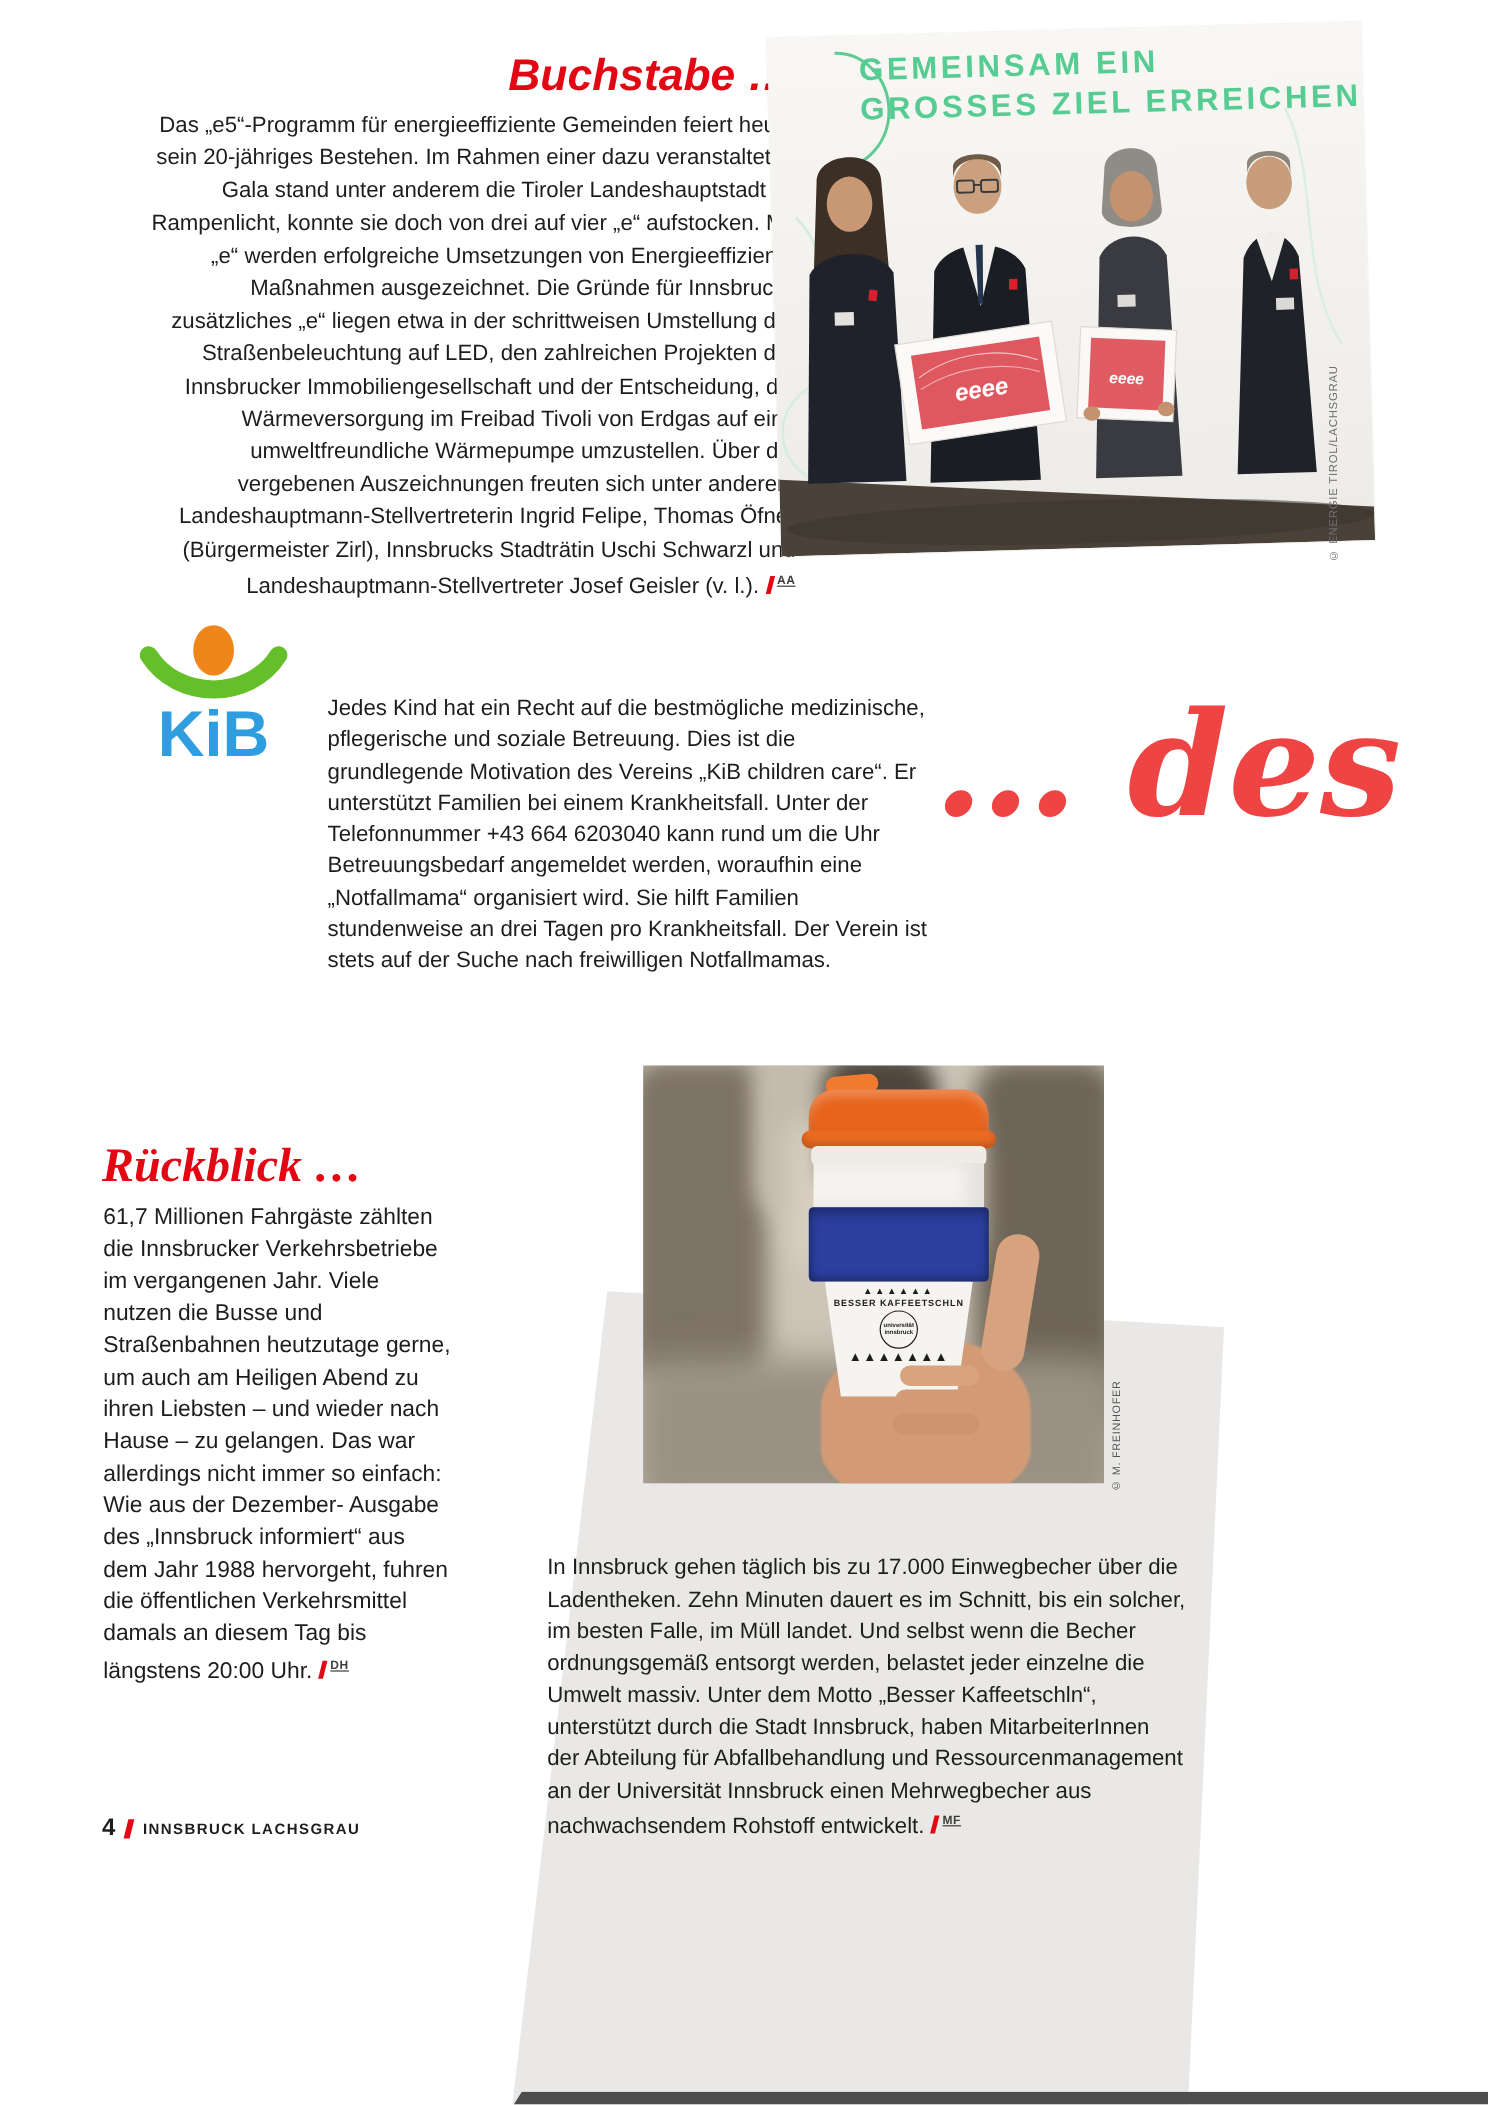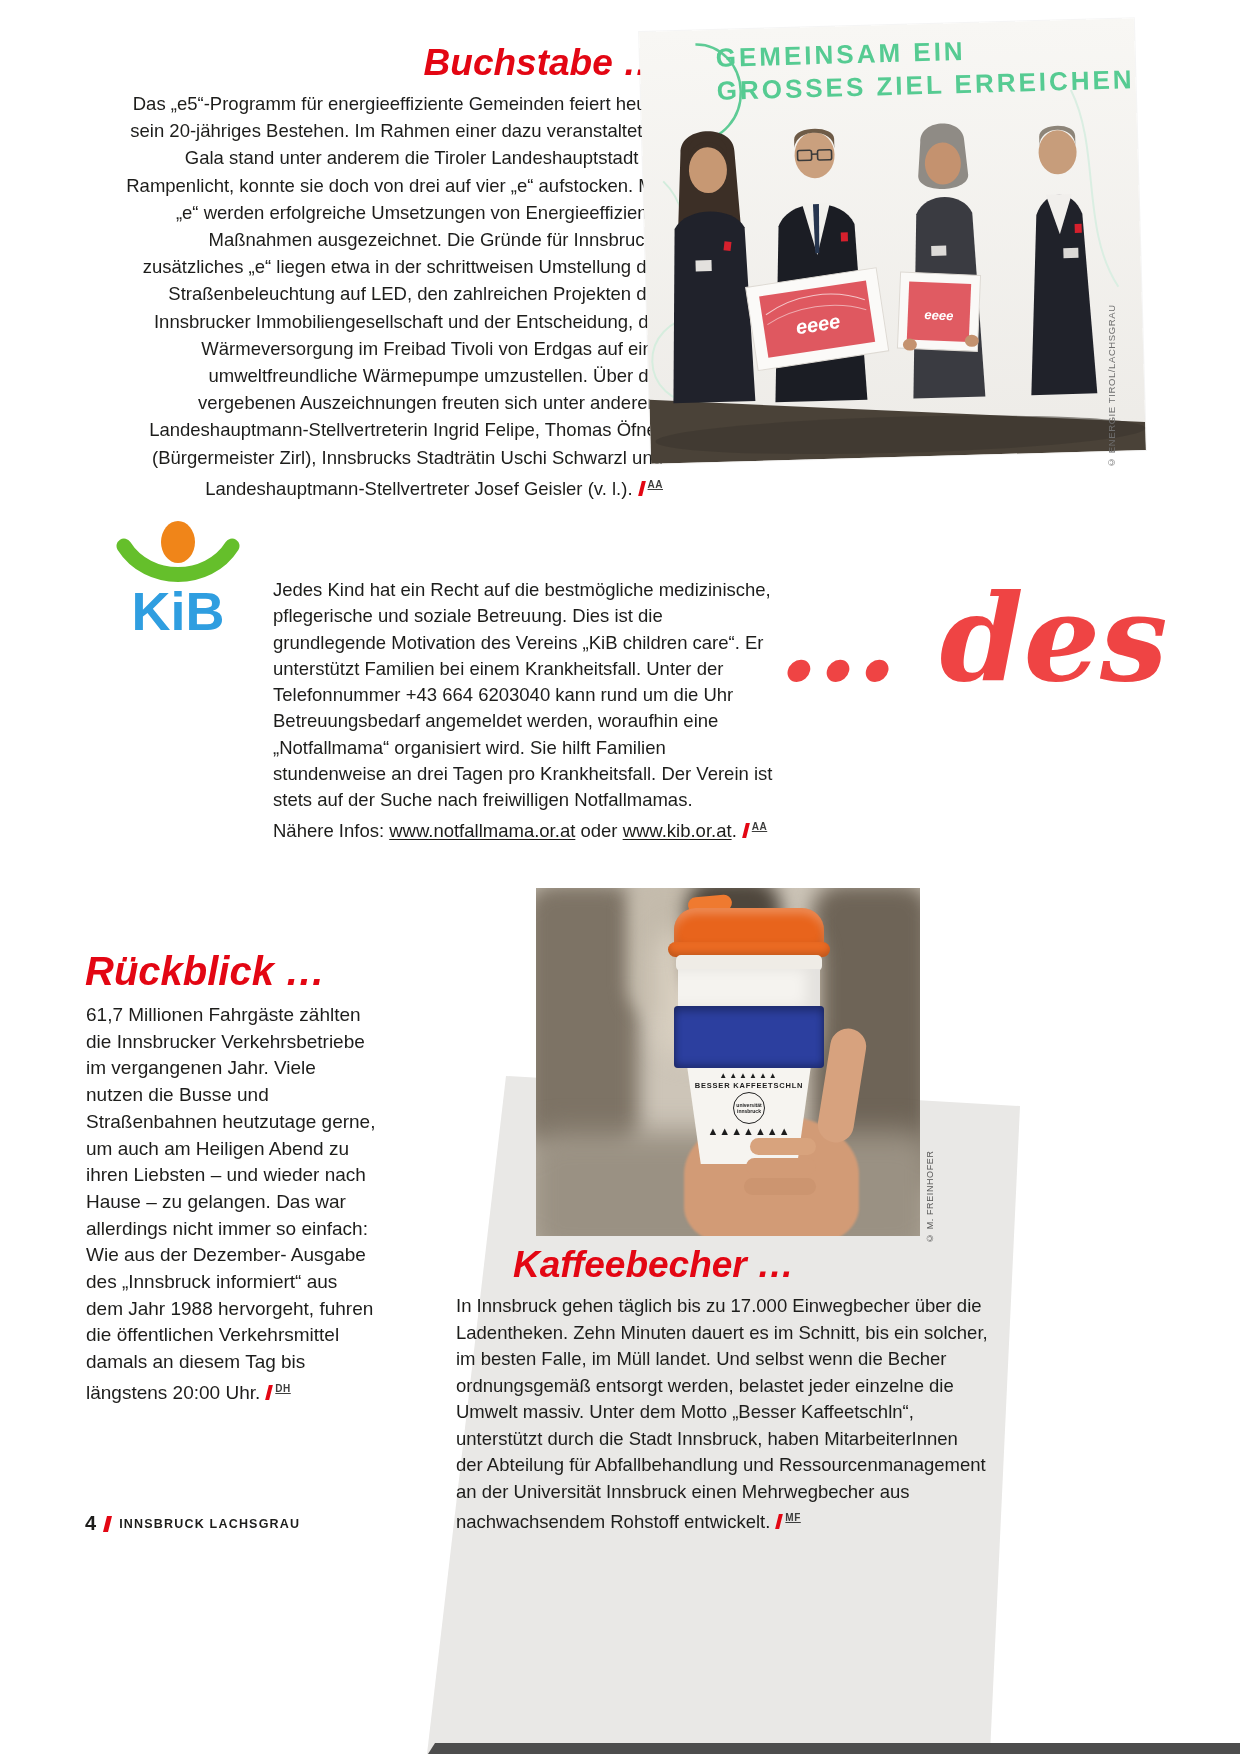--- a/index.html
+++ b/index.html
@@ -163,28 +163,25 @@
 
   <svg class="kib-logo" viewBox="0 0 128 120">
     <path d="M10,26 C34,64 94,64 118,26" fill="none" stroke="#65bf2b" stroke-width="15" stroke-linecap="round"></path>
     <ellipse cx="64" cy="22" rx="17" ry="21" fill="#f08519"></ellipse>
     <text x="64" y="110" text-anchor="middle" font-family="Liberation Sans, sans-serif" font-size="54" font-weight="900" fill="#2f9ee0">KiB</text>
   </svg>
 
 
   <div class="body-text" style="left:255px;top:577px;width:502px;line-height:26.3px;margin-left:18px;">
     <span>Jedes Kind hat ein Recht auf die bestmögliche medizinische, pflegerische und soziale Betreuung. Dies ist die grundlegende Motivation des Vereins „KiB children care“. Er unterstützt Familien bei einem Krankheitsfall. Unter der Telefonnummer +43 664 6203040 kann rund um die Uhr Betreuungsbedarf angemeldet werden, woraufhin eine „Notfallmama“ organisiert wird. Sie hilft Familien stundenweise an drei Tagen pro Krankheitsfall. Der Verein ist stets auf der Suche nach freiwilligen Notfallmamas.</span>
-    <div>
-      <span>Nähere Infos: </span><a href="#" class="plainlink">www.notfallmama.or.at</a><span> oder </span><a href="#" class="plainlink">www.kib.or.at</a><span>.</span><span class="slash"></span><sup class="initials">AA</sup>
-    </div>
   </div>
 
   <div class="big-des">… des</div>
 
-  <div class="h-red" style="left:85px;top:950px;font-size:40px;">Rückblick …</div>
+  <div class="h-red" style="left:85px;top:950px;font-size:40px;font-family:Liberation Serif, serif;">Rückblick …</div>
 
   <div class="body-text" style="left:86px;top:1002px;width:292px;font-size:19px;line-height:26.7px;">
     <span>61,7 Millionen Fahrgäste zählten die Innsbrucker Verkehrsbetriebe im vergangenen Jahr. Viele nutzen die Busse und Straßenbahnen heutzutage gerne, um auch am Heiligen Abend zu ihren Liebsten – und wieder nach Hause – zu gelangen. Das war allerdings nicht immer so einfach: Wie aus der Dezember- Ausgabe des „Innsbruck informiert“ aus dem Jahr 1988 hervorgeht, fuhren die öffentlichen Verkehrsmittel damals an diesem Tag bis längstens 20:00 Uhr.</span><span class="slash"></span><sup class="initials">DH</sup>
   </div>
 
   <div class="cupphoto">
     <div class="blob" style="left:-12px;top:-5px;width:115px;height:270px;background:#7d7365;filter:blur(10px);"></div>
     <div class="blob" style="left:92px;top:-12px;width:85px;height:140px;background:#c4bbac;filter:blur(9px);"></div>
     <div class="blob" style="right:-12px;top:-5px;width:120px;height:310px;background:#6e6457;filter:blur(10px);"></div>
     <div class="blob" style="left:120px;top:40px;width:160px;height:130px;background:#d8cfc0;filter:blur(12px);"></div>
@@ -211,21 +208,20 @@
       </div>
       <div class="cup-tri-bottom">▲▲▲▲▲▲▲</div>
     </div>
 
     <div class="hand" style="left:214px;top:250px;width:66px;height:17px;border-radius:9px;background:#d8a37d;"></div>
     <div class="hand" style="left:210px;top:270px;width:70px;height:17px;border-radius:9px;background:#d29b76;"></div>
     <div class="hand" style="left:208px;top:290px;width:72px;height:17px;border-radius:9px;background:#cc9570;"></div>
   </div>
   <div class="photo-credit2">© M. FREINHOFER</div>
 
-  <div class="h-red" style="left:513px;top:1246px;">Kaffeebecher …</div>
 
   <div class="body-text" style="left:456px;top:1293px;width:532px;line-height:26.5px;">
     <span>In Innsbruck gehen täglich bis zu 17.000 Einwegbecher über die Ladentheken. Zehn Minuten dauert es im Schnitt, bis ein solcher, im besten Falle, im Müll landet. Und selbst wenn die Becher ordnungsgemäß entsorgt werden, belastet jeder einzelne die Umwelt massiv. Unter dem Motto „Besser Kaffeetschln“, unterstützt durch die Stadt Innsbruck, haben MitarbeiterInnen der Abteilung für Abfallbehandlung und Ressourcenmanagement an der Universität Innsbruck einen Mehrwegbecher aus nachwachsendem Rohstoff entwickelt.</span><span class="slash"></span><sup class="initials">MF</sup>
   </div>
 
   <div class="footer">
     <span class="pagenum">4</span>
     <span class="fslash"></span>
     <span class="brand">INNSBRUCK LACHSGRAU</span>
   </div>

